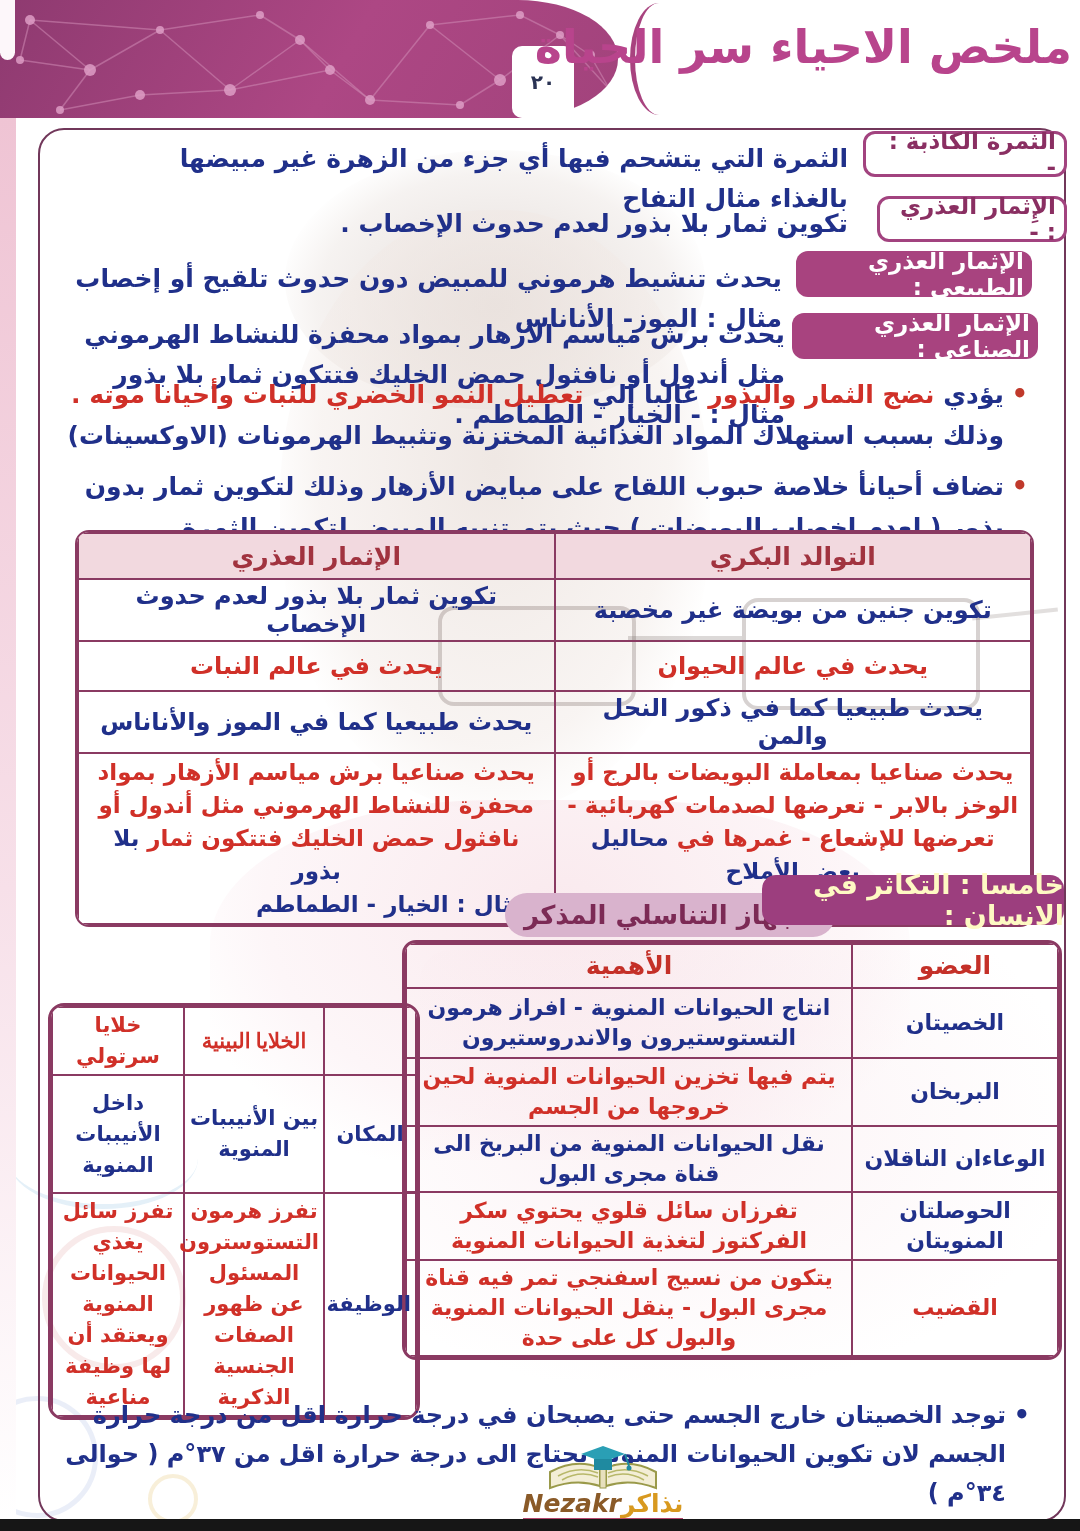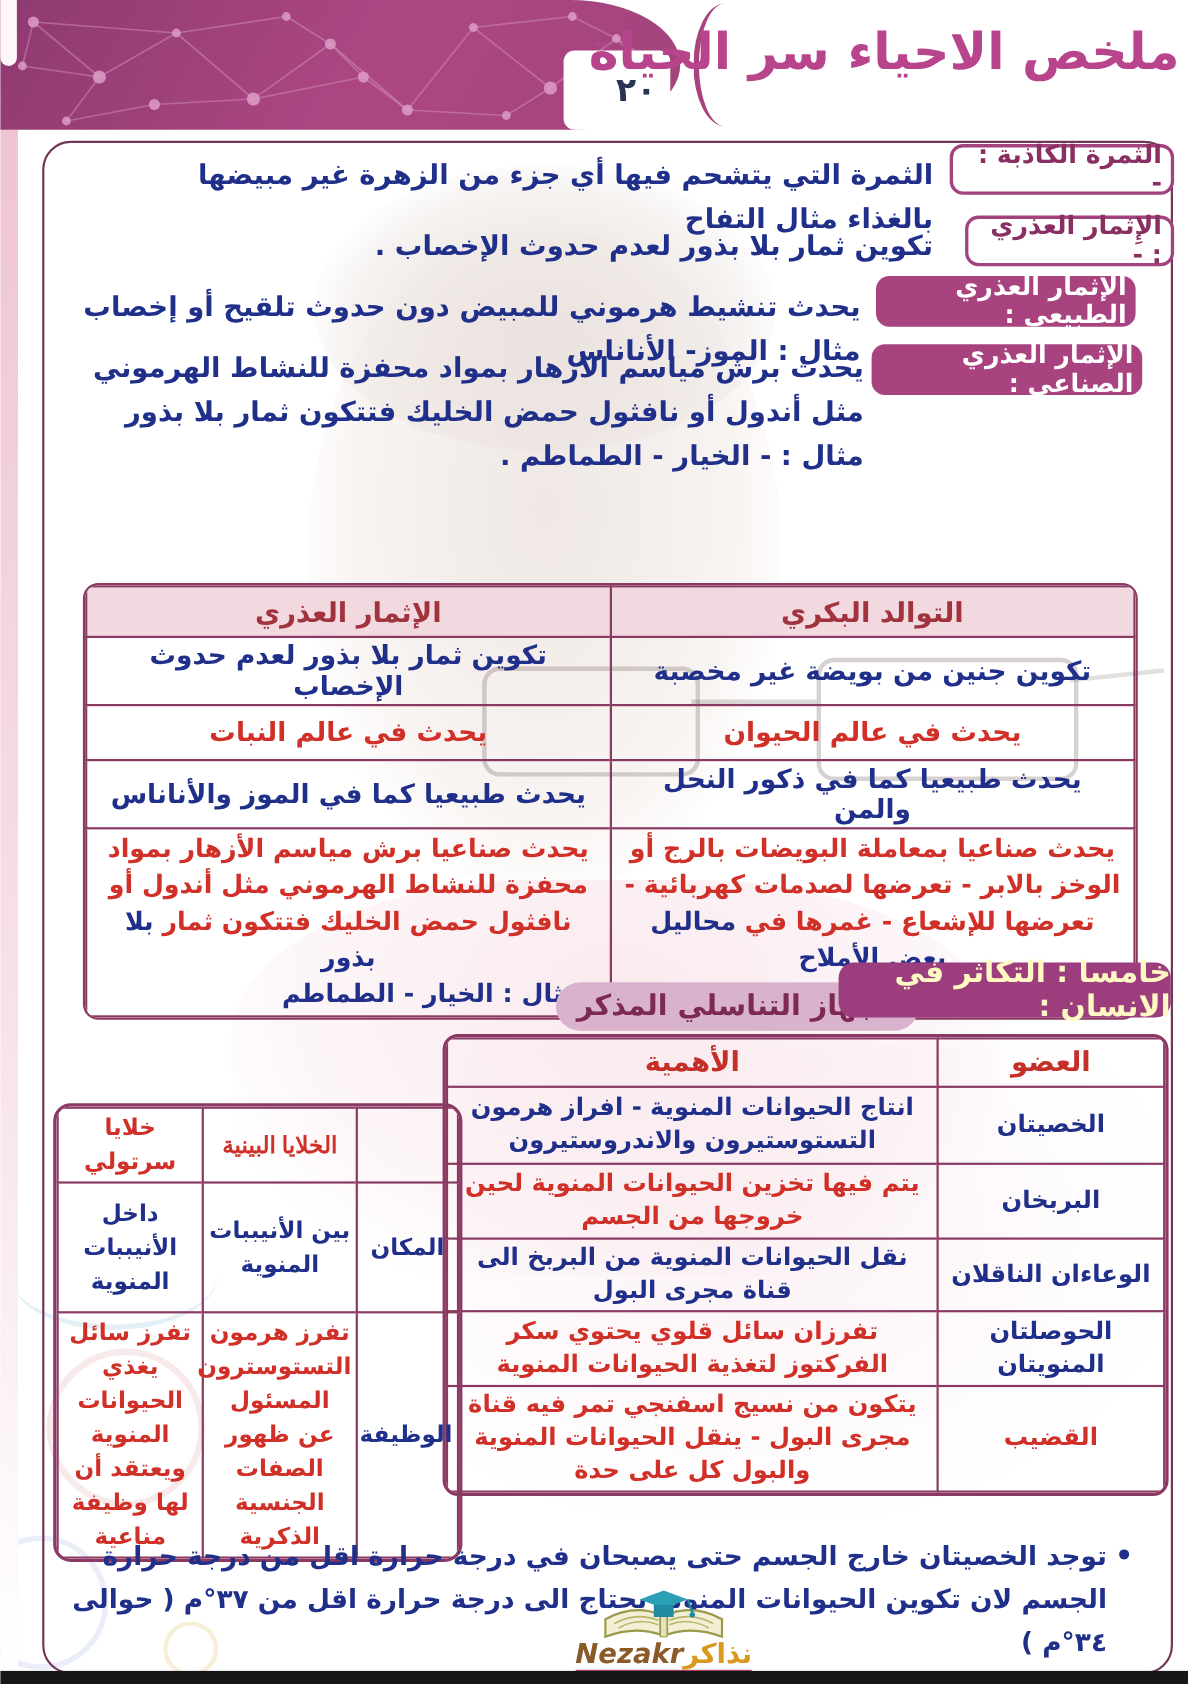--- a/index.html
+++ b/index.html
@@ -34,21 +34,21 @@
   .band{left:0;top:0;width:618px;height:118px;z-index:2;
     background:linear-gradient(120deg,#8e3a70,#ad4784 55%,#a2437c);
     border-top-right-radius:105px 62px;border-bottom-right-radius:105px 62px;}
   .band svg{width:100%;height:100%;display:block;
     border-top-right-radius:105px 62px;border-bottom-right-radius:105px 62px;}
   .band-curve{left:630px;top:3px;width:30px;height:112px;z-index:2;
     border-left:5px solid #a8437f;
     border-top-left-radius:30px 58px;border-bottom-left-radius:30px 58px;}
   .corner-pill{left:0;top:0;width:15px;height:60px;background:#fdf7fa;z-index:3;border-radius:0 0 12px 12px;}
   .page-tab{left:512px;top:46px;width:62px;height:72px;background:#ffffff;border-radius:10px;z-index:3;
-    display:flex;align-items:center;justify-content:center;color:#2a3354;font-size:30px;padding-left:35px;}
+    display:flex;align-items:center;justify-content:center;color:#2a3354;font-size:20px;}
   .main-title{right:8px;top:20px;z-index:3;color:#b8448c;font-size:46px;letter-spacing:-1px;}
   .side-strip{left:0;top:118px;width:16px;height:1401px;z-index:1;
     background:linear-gradient(#efc4d4,#f7e0e9 55%,#ffffff);}
 
   
   .frame{left:38px;top:128px;width:1024px;height:1390px;border:2px solid #71375a;border-radius:26px;z-index:1;}
 
   
   .lbl{z-index:4;display:flex;align-items:center;justify-content:center;
     height:46px;border-radius:12px;font-size:23px;padding:0 8px;box-sizing:border-box;}
@@ -206,20 +206,24 @@
 <div class="abs lbl lbl-outline lbl2">الإِثمار العذري : -</div>
 <div class="abs deftext dt2">تكوين ثمار بلا بذور لعدم حدوث الإخصاب .</div>
 
 <div class="abs lbl lbl-fill lbl3">الإثمار العذري الطبيعي :</div>
 <div class="abs deftext dt3">يحدث تنشيط هرموني للمبيض دون حدوث تلقيح أو إخصاب مثال : الموز- الأناناس</div>
 
 <div class="abs lbl lbl-fill lbl4">الإثمار العذري الصناعي :</div>
 <div class="abs deftext dt4">يحدث برش مياسم الأزهار بمواد محفزة للنشاط الهرموني مثل أندول أو نافثول حمض الخليك فتتكون ثمار بلا بذور مثال : - الخيار - الطماطم .</div>
 
 <div class="abs bullets">
+  <div class="bullet mk-red">
+    <span class="blue">يؤدي </span><span class="red">نضج الثمار والبذور</span><span class="blue"> غالبا إلي </span><span class="red">تعطيل النمو الخضري للنبات وأحيانا موته .</span><span class="blue"> وذلك بسبب استهلاك المواد الغذائية المختزنة وتثبيط الهرمونات (الاوكسينات)</span>
+  </div>
+  <div class="bullet mk-red blue">تضاف أحيانأ خلاصة حبوب اللقاح على مبايض الأزهار وذلك لتكوين ثمار بدون بذور ( لعدم إخصاب البويضات ) حيث يتم تنبيه المبيض لتكوين الثمرة</div>
 </div>
 
 <div class="abs cmp-wrap">
   <table>
     <tbody>
         <tr class="cmp-head">
       <td>التوالد البكري</td>
       <td>الإثمار العذري</td>
     </tr>
     <tr class="cmp-r1">

